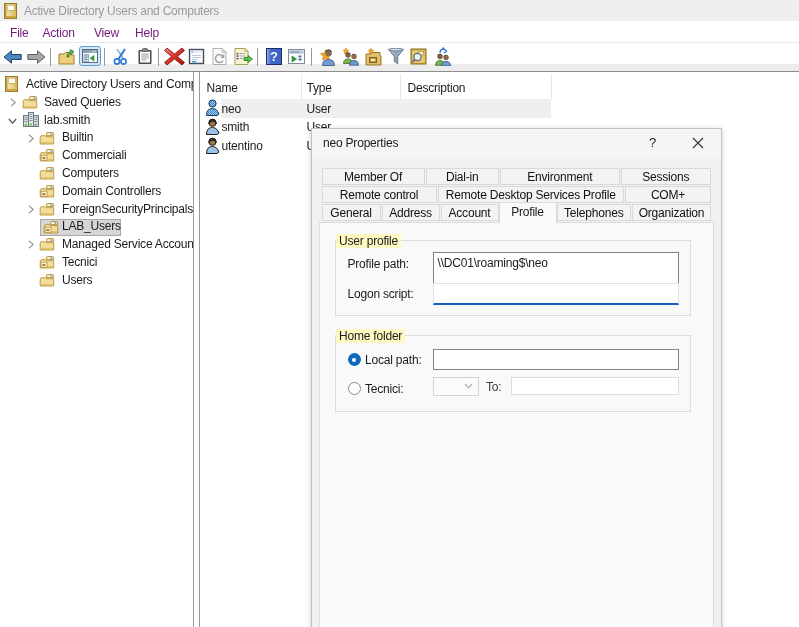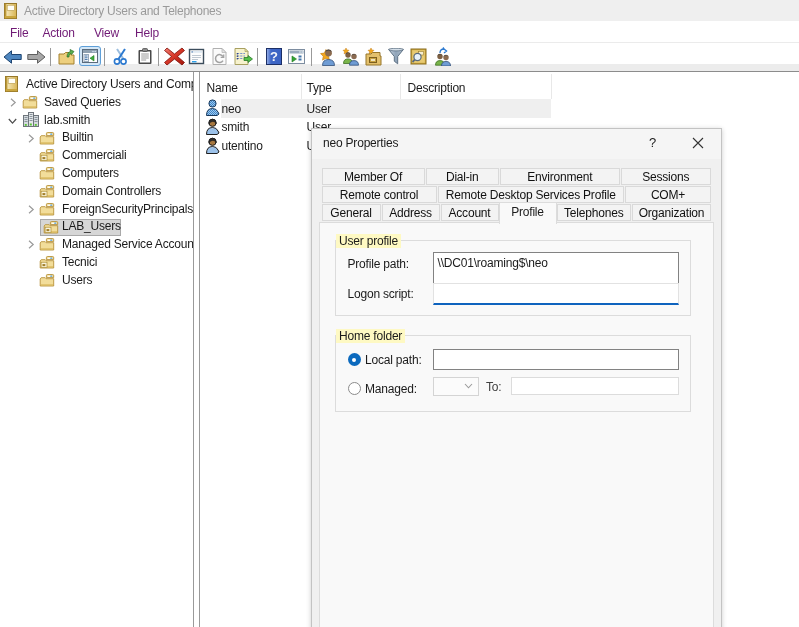--- a/index.html
+++ b/index.html
@@ -35,21 +35,21 @@
         <linearGradient id="bk2" x1="0" y1="0" x2="1" y2="0">
           <stop offset="0" stop-color="#f9efc6"></stop>
           <stop offset="1" stop-color="#d8b452"></stop>
         </linearGradient>
       </defs>
       <rect x="0.5" y="0.5" width="12" height="15" fill="url(#bk2)" stroke="#97782a"></rect>
       <rect x="0.8" y="0.8" width="1.6" height="14.4" fill="#bd9a38"></rect>
       <rect x="3.2" y="2.2" width="7.3" height="5.3" fill="#fffef6" stroke="#b5953e" stroke-width="0.6"></rect>
       <rect x="0.8" y="13" width="11.4" height="2.2" fill="#caa63e"></rect>
     </svg>
-  <span id="title">Active Directory Users and Telephones</span>
+  <span id="title">Active Directory Users and Computers</span>
 </div>
 <div id="menubar">
   <span class="mi" style="left:10px">File</span>
   <span class="mi" style="left:42.5px">Action</span>
   <span class="mi" style="left:94px">View</span>
   <span class="mi" style="left:135px">Help</span>
 </div>
 <div id="toolbar">
   <svg class="abs" style="left:3px;top:7px" width="19" height="14" viewBox="0 0 19 14">
       <path d="M8.5 0.8 L1 7 L8.5 13.2 V9.5 H18.2 V4.5 H8.5 Z" fill="#4e86bf" stroke="#1e4470" stroke-width="1"></path>
@@ -425,21 +425,21 @@
     <span class="lab" style="left:35.5px;top:158px">Logon script:</span>
     <div class="tb" style="left:120.5px;top:153.5px;width:246px;height:22px;border:1px solid #e2e2e2;border-bottom:2.5px solid #0e63be"></div>
     <div class="gbox" style="left:23px;top:206px;width:355.5px;height:77px">
         <span class="glab">Home folder</span>
       </div>
     <div class="abs" style="left:35.5px;top:224px;width:13px;height:13px;border-radius:50%;background:#0c6abe"></div>
     <div class="abs" style="left:40px;top:228.5px;width:4px;height:4px;border-radius:50%;background:#fff"></div>
     <span class="lab" style="left:53px;top:224px">Local path:</span>
     <div class="tb" style="left:120.5px;top:219.5px;width:246px;height:21px"></div>
     <div class="abs" style="left:35.5px;top:252.5px;width:13px;height:13px;border-radius:50%;background:#fff;border:1px solid #8b8b8b"></div>
-    <span class="lab" style="left:53px;top:252.5px">Managed:</span>
+    <span class="lab" style="left:53px;top:252.5px">Tecnici:</span>
     <div class="abs" style="left:121px;top:247.5px;width:46px;height:19px;background:#fbfbfb;border:1px solid #d4d4d4"></div>
     <svg class="abs" style="left:152px;top:254px" width="9" height="6" viewBox="0 0 9 6">
         <path d="M1 1 L4.5 4.8 L8 1" fill="none" stroke="#9a9a9a" stroke-width="1.1"></path>
       </svg>
     <span class="lab" style="left:174px;top:251px;color:#404040">To:</span>
     <div class="abs" style="left:198.5px;top:247.5px;width:168px;height:18px;background:#fff;border:1px solid #dcdcdc"></div>
   </div>
 </div>
 
 </body></html>

